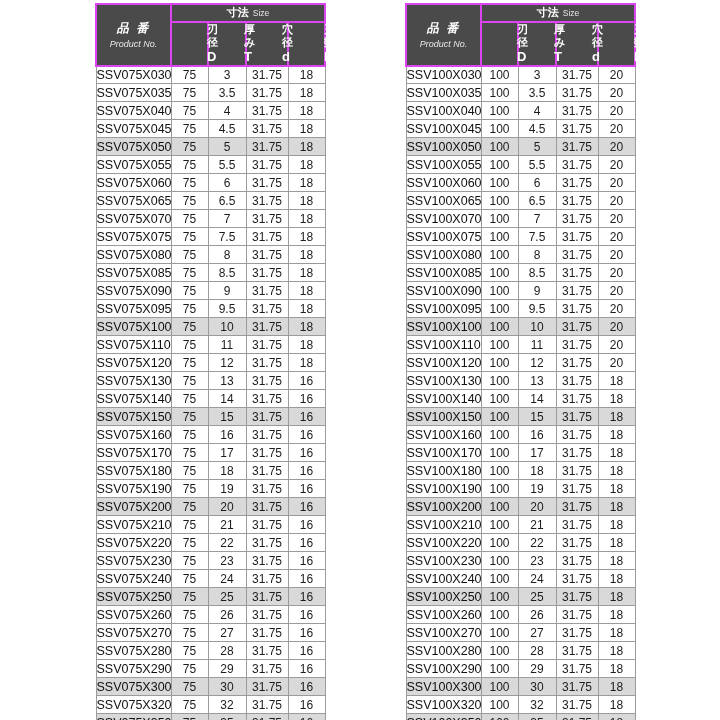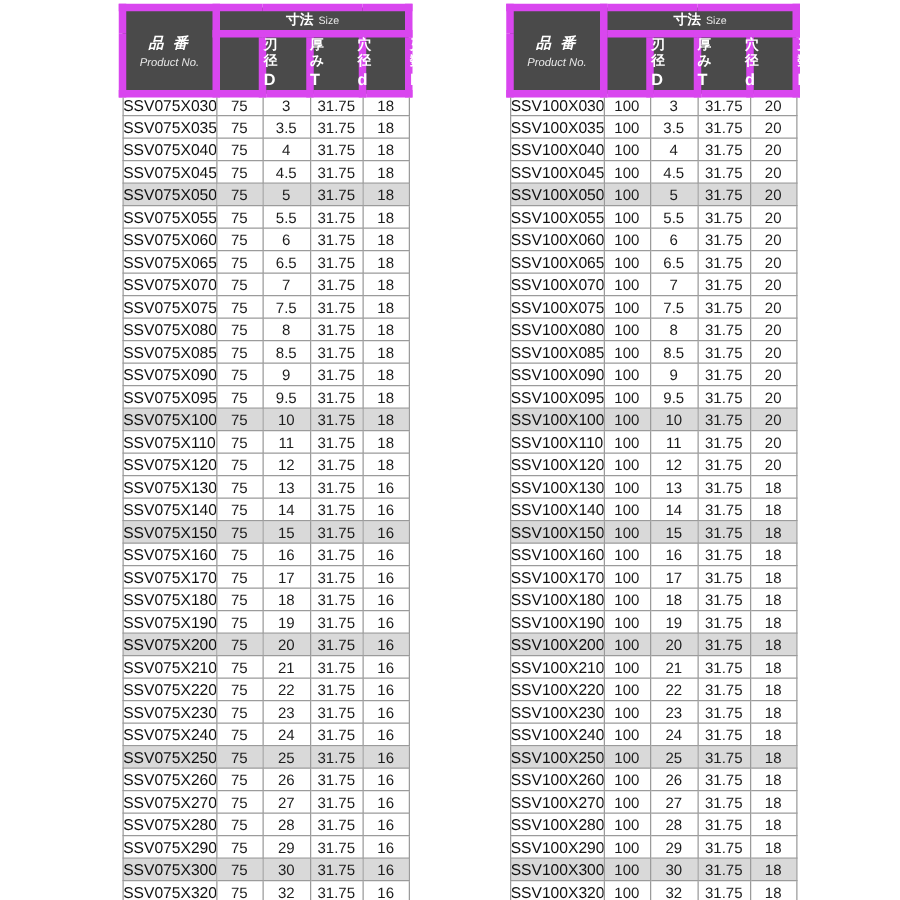--- a/index.html
+++ b/index.html
@@ -26,21 +26,21 @@
 
   col.c-prod { width: 75px; }
   col.c-d    { width: 37px; }
   col.c-t    { width: 38px; }
   col.c-hole { width: 42px; }
   col.c-nt   { width: 37px; }
 
   thead th {
     background: #4a4a4a;
     color: #ffffff;
-    border: 6px solid #d946ef;
+    border: 2px solid #d946ef;
     font-weight: bold;
     text-align: center;
     vertical-align: middle;
     padding: 0;
   }
   th.size-head { height: 15px; font-size: 11px; line-height: 15px; }
   th.size-head .en { font-size: 8.5px; font-weight: normal; margin-left: 4px; color: #e8e8e8; }
   th.prod-head { font-size: 12px; letter-spacing: 2px; font-style: italic; }
   th.prod-head .en { display: block; font-size: 9px; font-weight: normal; letter-spacing: 0; margin-top: 2px; color: #e8e8e8; }
   th.col-head { height: 35px; font-size: 11px; line-height: 1.2; letter-spacing: 1px; padding-left: 35px; }

